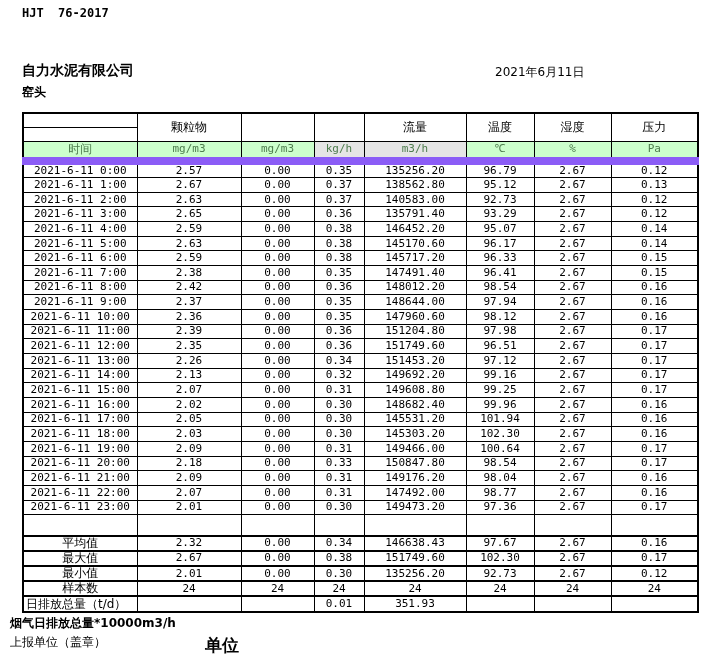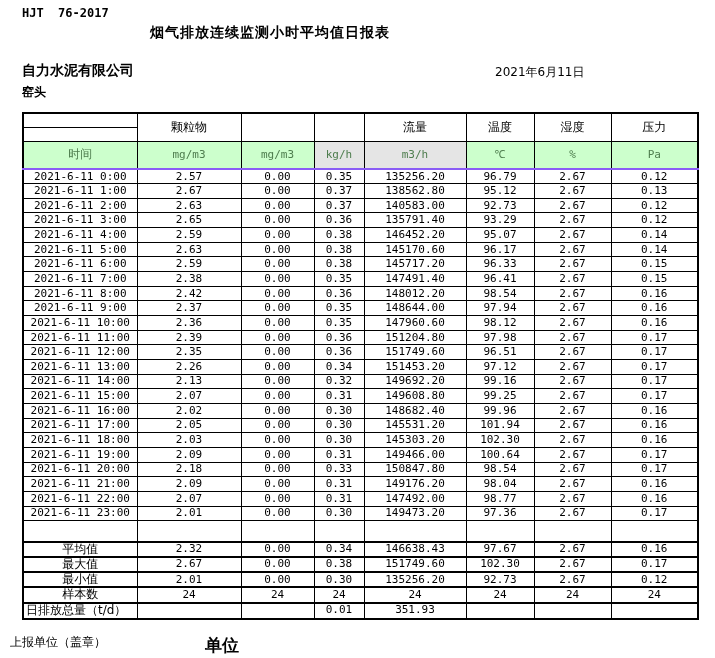--- a/index.html
+++ b/index.html
@@ -32,21 +32,21 @@
     border:1px solid #000;
     font:11px/1.1 "DejaVu Sans Mono", monospace;
     text-align:center; vertical-align:middle;
     padding:0; overflow:hidden; white-space:nowrap;
   }
   tr.grp-a { height:14px; }
   tr.grp-b { height:14px; }
   tr.grp-a td.grp-cell {
     font-family:"DejaVu Sans", sans-serif; font-size:12px;
   }
-  tr.units td { height:28px; border-bottom:2px solid #8b5cf6; }
+  tr.units td { height:20px; border-bottom:8px solid #8b5cf6; }
   tr.units td.time-head { font-family:"DejaVu Sans", sans-serif; font-size:12px; }
   tr.data-row { height:14.67px; }
   tr.blank-row { height:21px; }
   tr.summary-row { height:15px; }
   tr.summary-row td { border-top:2px solid #000; }
   tr.summary-row td.sum-label { font-family:"DejaVu Sans", sans-serif; font-size:12px; }
   tr.total-row { height:16px;padding-left:28px; }
   tr.total-row td.sum-label { text-align:left; padding-left:2px; }
 
   .foot-note {
@@ -55,21 +55,20 @@
   }
   .foot-stamp { position:absolute; left:10px; top:634px; font-weight:normal; font-size:12px; }
   .foot-unit  { position:absolute; left:205px; top:634px; font-weight:bold; font-size:17px; }
 </style>
 </head>
 <body>
 
 <div class="page">
 
   <div class="std-code">HJT  76-2017</div>
-  <div class="doc-title">烟气排放连续监测小时平均值日报表</div>
   <div class="company">自力水泥有限公司</div>
   <div class="report-date">2021年6月11日</div>
   <div class="location">窑头</div>
 
   <table class="report">
     <colgroup>
       <col style="width:114px">
         <col style="width:104px">
         <col style="width:73px">
         <col style="width:50px">
@@ -400,16 +399,17 @@
           <td></td>
           <td>0.01</td>
           <td>351.93</td>
           <td></td>
           <td></td>
           <td></td>
         </tr>
       </tbody>
   </table>
 
+  <div class="foot-note">烟气日排放总量*10000m3/h</div>
   <div class="foot-stamp">上报单位（盖章）</div>
   <div class="foot-unit">单位</div>
 
 </div>
 
 </body></html>

